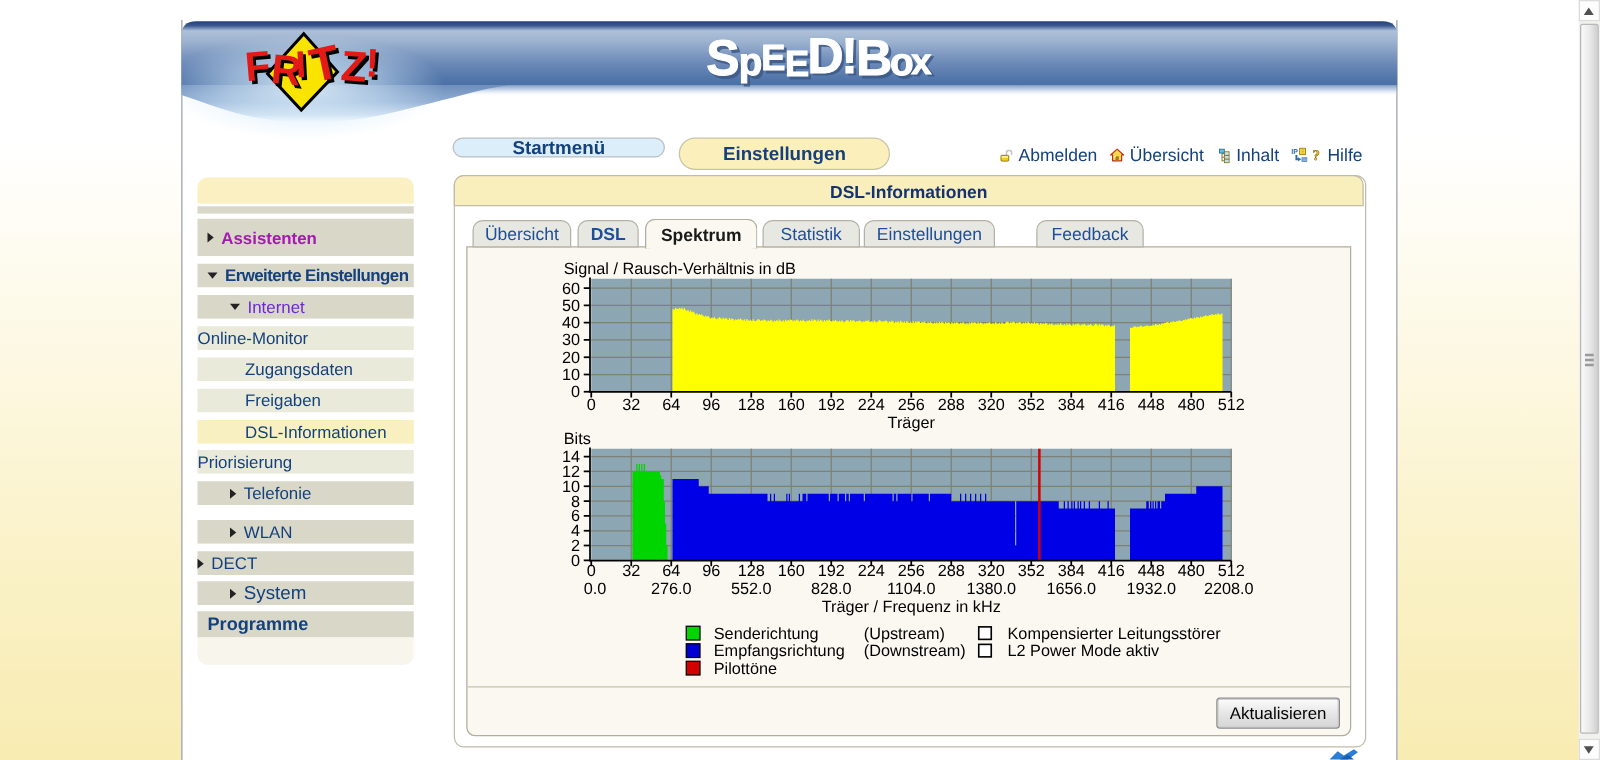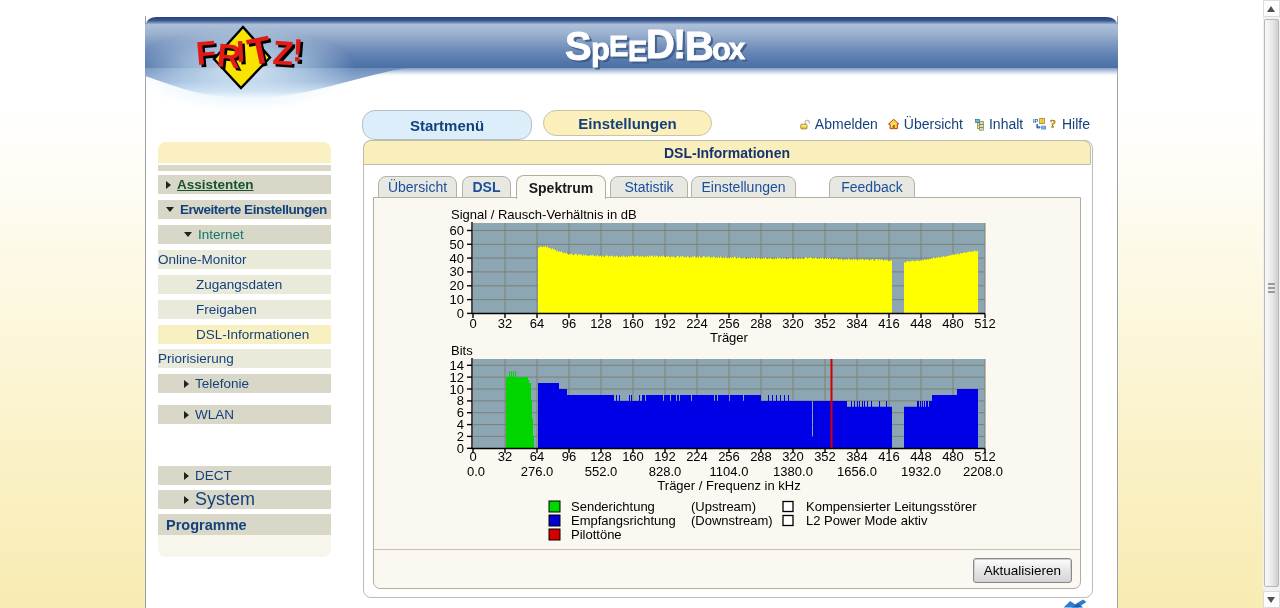--- a/index.html
+++ b/index.html
@@ -72,21 +72,21 @@
 <text x="464" y="42" font-size="29px" stroke="#ffffff" stroke-width="0.8">E</text>
 <text x="483" y="47" font-size="29px" stroke="#ffffff" stroke-width="0.8">E</text>
 <text x="501" y="44" font-size="40px" stroke="#ffffff" stroke-width="0.8">D</text>
 <text x="528" y="44" font-size="40px" stroke="#ffffff" stroke-width="0.8">!</text>
 <text x="540" y="46" font-size="40px" stroke="#ffffff" stroke-width="0.8">B</text>
 <text x="567" y="46" font-size="31px" stroke="#ffffff" stroke-width="0.8">o</text>
 <text x="584" y="45" font-size="29px" stroke="#ffffff" stroke-width="0.8">x</text>
 </g>
 </svg>
 
-<div style="position:absolute;left:362px;top:110px;width:170px;height:30px;box-sizing:border-box;background:#dbeef9;border:1px solid #b9bec4;border-radius:13px;display:flex;align-items:center;justify-content:center;font-weight:bold;font-size:15px;color:#14417c;">Startmenü</div>
+<div style="position:absolute;left:362px;top:110px;width:170px;height:16px;box-sizing:border-box;background:#dbeef9;border:1px solid #b9bec4;border-radius:13px;display:flex;align-items:center;justify-content:center;font-weight:bold;font-size:15px;color:#14417c;">Startmenü</div>
 <div style="position:absolute;left:543px;top:110px;width:169px;height:26px;box-sizing:border-box;background:#fbf0bb;border:1px solid #c9c4a8;border-radius:13px;display:flex;align-items:center;justify-content:center;font-weight:bold;font-size:15px;color:#14417c;">Einstellungen</div>
 <div style="position:absolute;left:800px;top:112px;width:290px;height:24px;display:flex;align-items:center;justify-content:flex-end;gap:4px;font-size:14px;color:#14417c;white-space:nowrap;">
 <svg width="21" height="19" viewBox="0 0 21 19" style="vertical-align:-4px">
       <path d="M10 9 V5.5 a4 4 0 0 1 8 0 V8" fill="none" stroke="#a8a8a8" stroke-width="2"></path>
       <path d="M10 9 V5.5 a4 4 0 0 1 8 0 V8" fill="none" stroke="#e8e8e8" stroke-width="0.8"></path>
       <rect x="1.5" y="9" width="12" height="9" rx="1.5" fill="#f2ca2a" stroke="#7a6000" stroke-width="1.2"></rect>
       <rect x="2.6" y="10.2" width="9.8" height="3" fill="#fff3a8" opacity="0.9"></rect>
     </svg>
     <span>Abmelden</span>
     <span style="width:5px"></span>
@@ -119,44 +119,44 @@
       <text x="0" y="18" font-family="Liberation Serif" font-size="23px" font-weight="bold" fill="#f2c218" stroke="#7a6000" stroke-width="0.8">?</text>
     </svg>
     <span>Hilfe</span>
 </div>
 
 <div style="position:absolute;left:158px;top:142px;width:173px;">
 <div style="height:21px;background:#faf0c2;border-radius:8px 8px 0 0;"></div>
 <div style="height:2px;background:#fff;"></div>
 <div style="height:6px;background:#d9d8c8;"></div>
 <div style="height:4px;background:#fff;"></div>
-<div style="height:19px;background:#d9d8c8;padding-left:8px;display:flex;align-items:center;font-weight:bold;font-size:13.5px;color:#14532d;white-space:nowrap;text-decoration:underline;"><span style="display:inline-block;width:0;height:0;border-top:4px solid transparent;border-bottom:4px solid transparent;border-left:5px solid #222;margin-right:6px;"></span>Assistenten</div>
+<div style="height:30px;background:#d9d8c8;padding-left:8px;display:flex;align-items:center;font-weight:bold;font-size:13.5px;color:#a21caf;white-space:nowrap;"><span style="display:inline-block;width:0;height:0;border-top:4px solid transparent;border-bottom:4px solid transparent;border-left:5px solid #222;margin-right:6px;"></span>Assistenten</div>
 <div style="height:6px;background:#fff;"></div>
 <div style="height:19px;background:#d9d8c8;padding-left:8px;display:flex;align-items:center;font-weight:bold;font-size:13.5px;color:#14417c;white-space:nowrap;letter-spacing:-0.45px;"><span style="display:inline-block;width:0;height:0;border-left:4px solid transparent;border-right:4px solid transparent;border-top:5px solid #222;margin-right:6px;vertical-align:2px;"></span>Erweiterte Einstellungen</div>
 <div style="height:6px;background:#fff;"></div>
-<div style="height:19px;background:#d9d8c8;padding-left:26px;display:flex;align-items:center;font-weight:normal;font-size:13.5px;color:#0f766e;white-space:nowrap;"><span style="display:inline-block;width:0;height:0;border-left:4px solid transparent;border-right:4px solid transparent;border-top:5px solid #222;margin-right:6px;vertical-align:2px;"></span>Internet</div>
+<div style="height:19px;background:#d9d8c8;padding-left:26px;display:flex;align-items:center;font-weight:normal;font-size:13.5px;color:#6d28d9;white-space:nowrap;"><span style="display:inline-block;width:0;height:0;border-left:4px solid transparent;border-right:4px solid transparent;border-top:5px solid #222;margin-right:6px;vertical-align:2px;"></span>Internet</div>
 <div style="height:6px;background:#fff;"></div>
 <div style="height:19px;background:#eaeadb;display:flex;align-items:center;font-weight:normal;font-size:13.5px;color:#14417c;white-space:nowrap;">Online-Monitor</div>
 <div style="height:6px;background:#fff;"></div>
 <div style="height:19px;background:#eaeadb;padding-left:38px;display:flex;align-items:center;font-weight:normal;font-size:13.5px;color:#14417c;white-space:nowrap;">Zugangsdaten</div>
 <div style="height:6px;background:#fff;"></div>
 <div style="height:19px;background:#eaeadb;padding-left:38px;display:flex;align-items:center;font-weight:normal;font-size:13.5px;color:#14417c;white-space:nowrap;">Freigaben</div>
 <div style="height:6px;background:#fff;"></div>
 <div style="height:19px;background:#f9f0c1;padding-left:38px;display:flex;align-items:center;font-weight:normal;font-size:13.5px;color:#14417c;white-space:nowrap;">DSL-Informationen</div>
 <div style="height:5px;background:#fff;"></div>
 <div style="height:19px;background:#eaeadb;display:flex;align-items:center;font-weight:normal;font-size:13.5px;color:#14417c;white-space:nowrap;">Priorisierung</div>
 <div style="height:6px;background:#fff;"></div>
 <div style="height:19px;background:#d9d8c8;padding-left:26px;display:flex;align-items:center;font-weight:normal;font-size:13.5px;color:#14417c;white-space:nowrap;"><span style="display:inline-block;width:0;height:0;border-top:4px solid transparent;border-bottom:4px solid transparent;border-left:5px solid #222;margin-right:6px;"></span>Telefonie</div>
 <div style="height:6px;background:#fff;"></div>
 <div style="height:6px;background:#fff;"></div>
 <div style="height:19px;background:#d9d8c8;padding-left:26px;display:flex;align-items:center;font-weight:normal;font-size:13.5px;color:#14417c;white-space:nowrap;"><span style="display:inline-block;width:0;height:0;border-top:4px solid transparent;border-bottom:4px solid transparent;border-left:5px solid #222;margin-right:6px;"></span>WLAN</div>
 <div style="height:6px;background:#fff;"></div>
-<div style="height:19px;background:#d9d8c8;padding-left:26px;display:flex;align-items:center;font-weight:normal;font-size:13.5px;color:#14417c;white-space:nowrap;margin-top:36px;"><span style="display:inline-block;width:0;height:0;border-top:4px solid transparent;border-bottom:4px solid transparent;border-left:5px solid #222;margin-right:6px;"></span>DECT</div>
+<div style="height:19px;background:#d9d8c8;display:flex;align-items:center;font-weight:normal;font-size:13.5px;color:#14417c;white-space:nowrap;"><span style="display:inline-block;width:0;height:0;border-top:4px solid transparent;border-bottom:4px solid transparent;border-left:5px solid #222;margin-right:6px;"></span>DECT</div>
 <div style="height:5px;background:#fff;"></div>
-<div style="height:19px;background:#d9d8c8;padding-left:26px;display:flex;align-items:center;font-weight:normal;font-size:18px;color:#14417c;white-space:nowrap;"><span style="display:inline-block;width:0;height:0;border-top:4px solid transparent;border-bottom:4px solid transparent;border-left:5px solid #222;margin-right:6px;"></span>System</div>
+<div style="height:19px;background:#d9d8c8;padding-left:26px;display:flex;align-items:center;font-weight:normal;font-size:15px;color:#14417c;white-space:nowrap;"><span style="display:inline-block;width:0;height:0;border-top:4px solid transparent;border-bottom:4px solid transparent;border-left:5px solid #222;margin-right:6px;"></span>System</div>
 <div style="height:5px;background:#fff;"></div>
 <div style="height:21px;background:#d9d8c8;padding-left:8px;display:flex;align-items:center;font-weight:bold;font-size:14.5px;color:#14417c;white-space:nowrap;">Programme</div>
 <div style="height:22px;background:#f8f6ec;border-radius:0 0 8px 8px;"></div>
 </div>
 
 <div class="abs" style="left:363px;top:140px;width:728px;height:456px;border:1px solid #c0bcaa;border-radius:8px;background:#fff;"></div>
 <div class="abs" style="left:363px;top:140px;width:728px;height:25px;background:#f9efbd;border:1px solid #c0bcaa;border-radius:8px 8px 0 0;box-sizing:border-box;display:flex;align-items:center;justify-content:center;font-weight:bold;font-size:14px;color:#16336e;">DSL-Informationen</div>
 
 <div class="abs" style="left:373px;top:197px;width:706px;height:390px;background:#faf8f1;border:1px solid #b2ae9c;border-radius:0 0 7px 7px;box-sizing:content-box;"></div>
 <div class="abs" style="left:374px;top:549px;width:706px;height:0;border-top:1px solid #c5c1b0;"></div>

